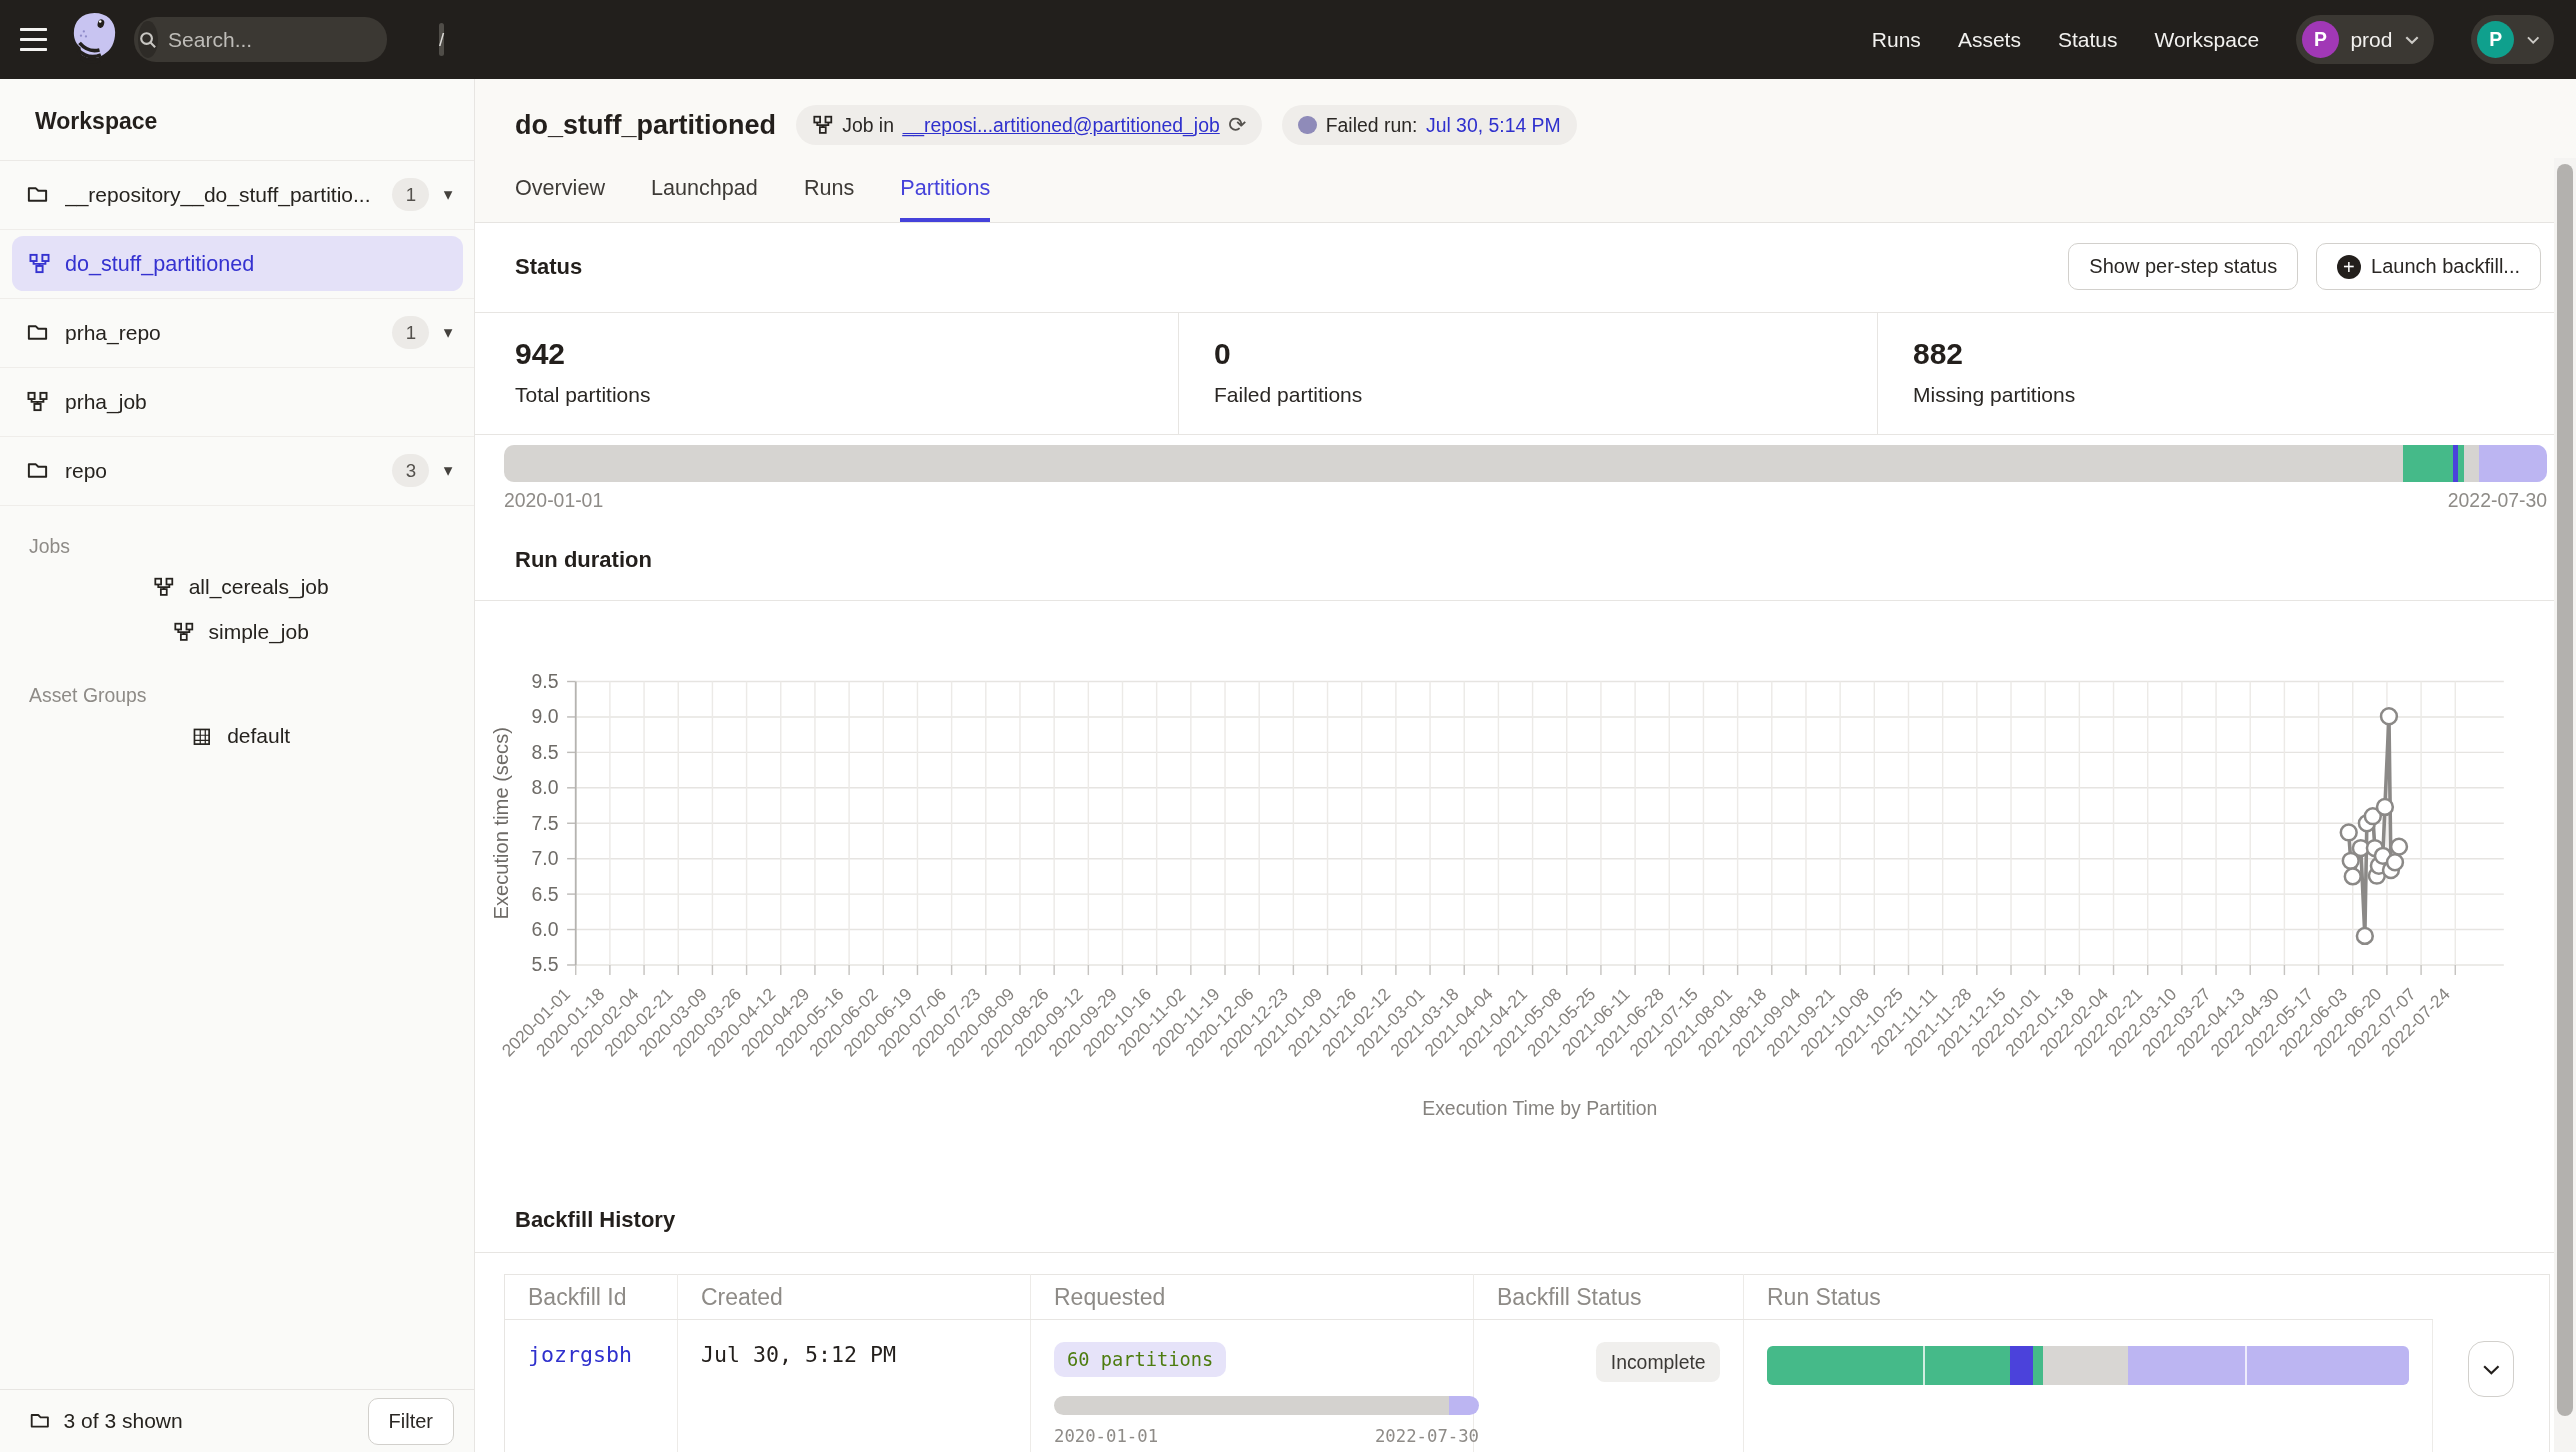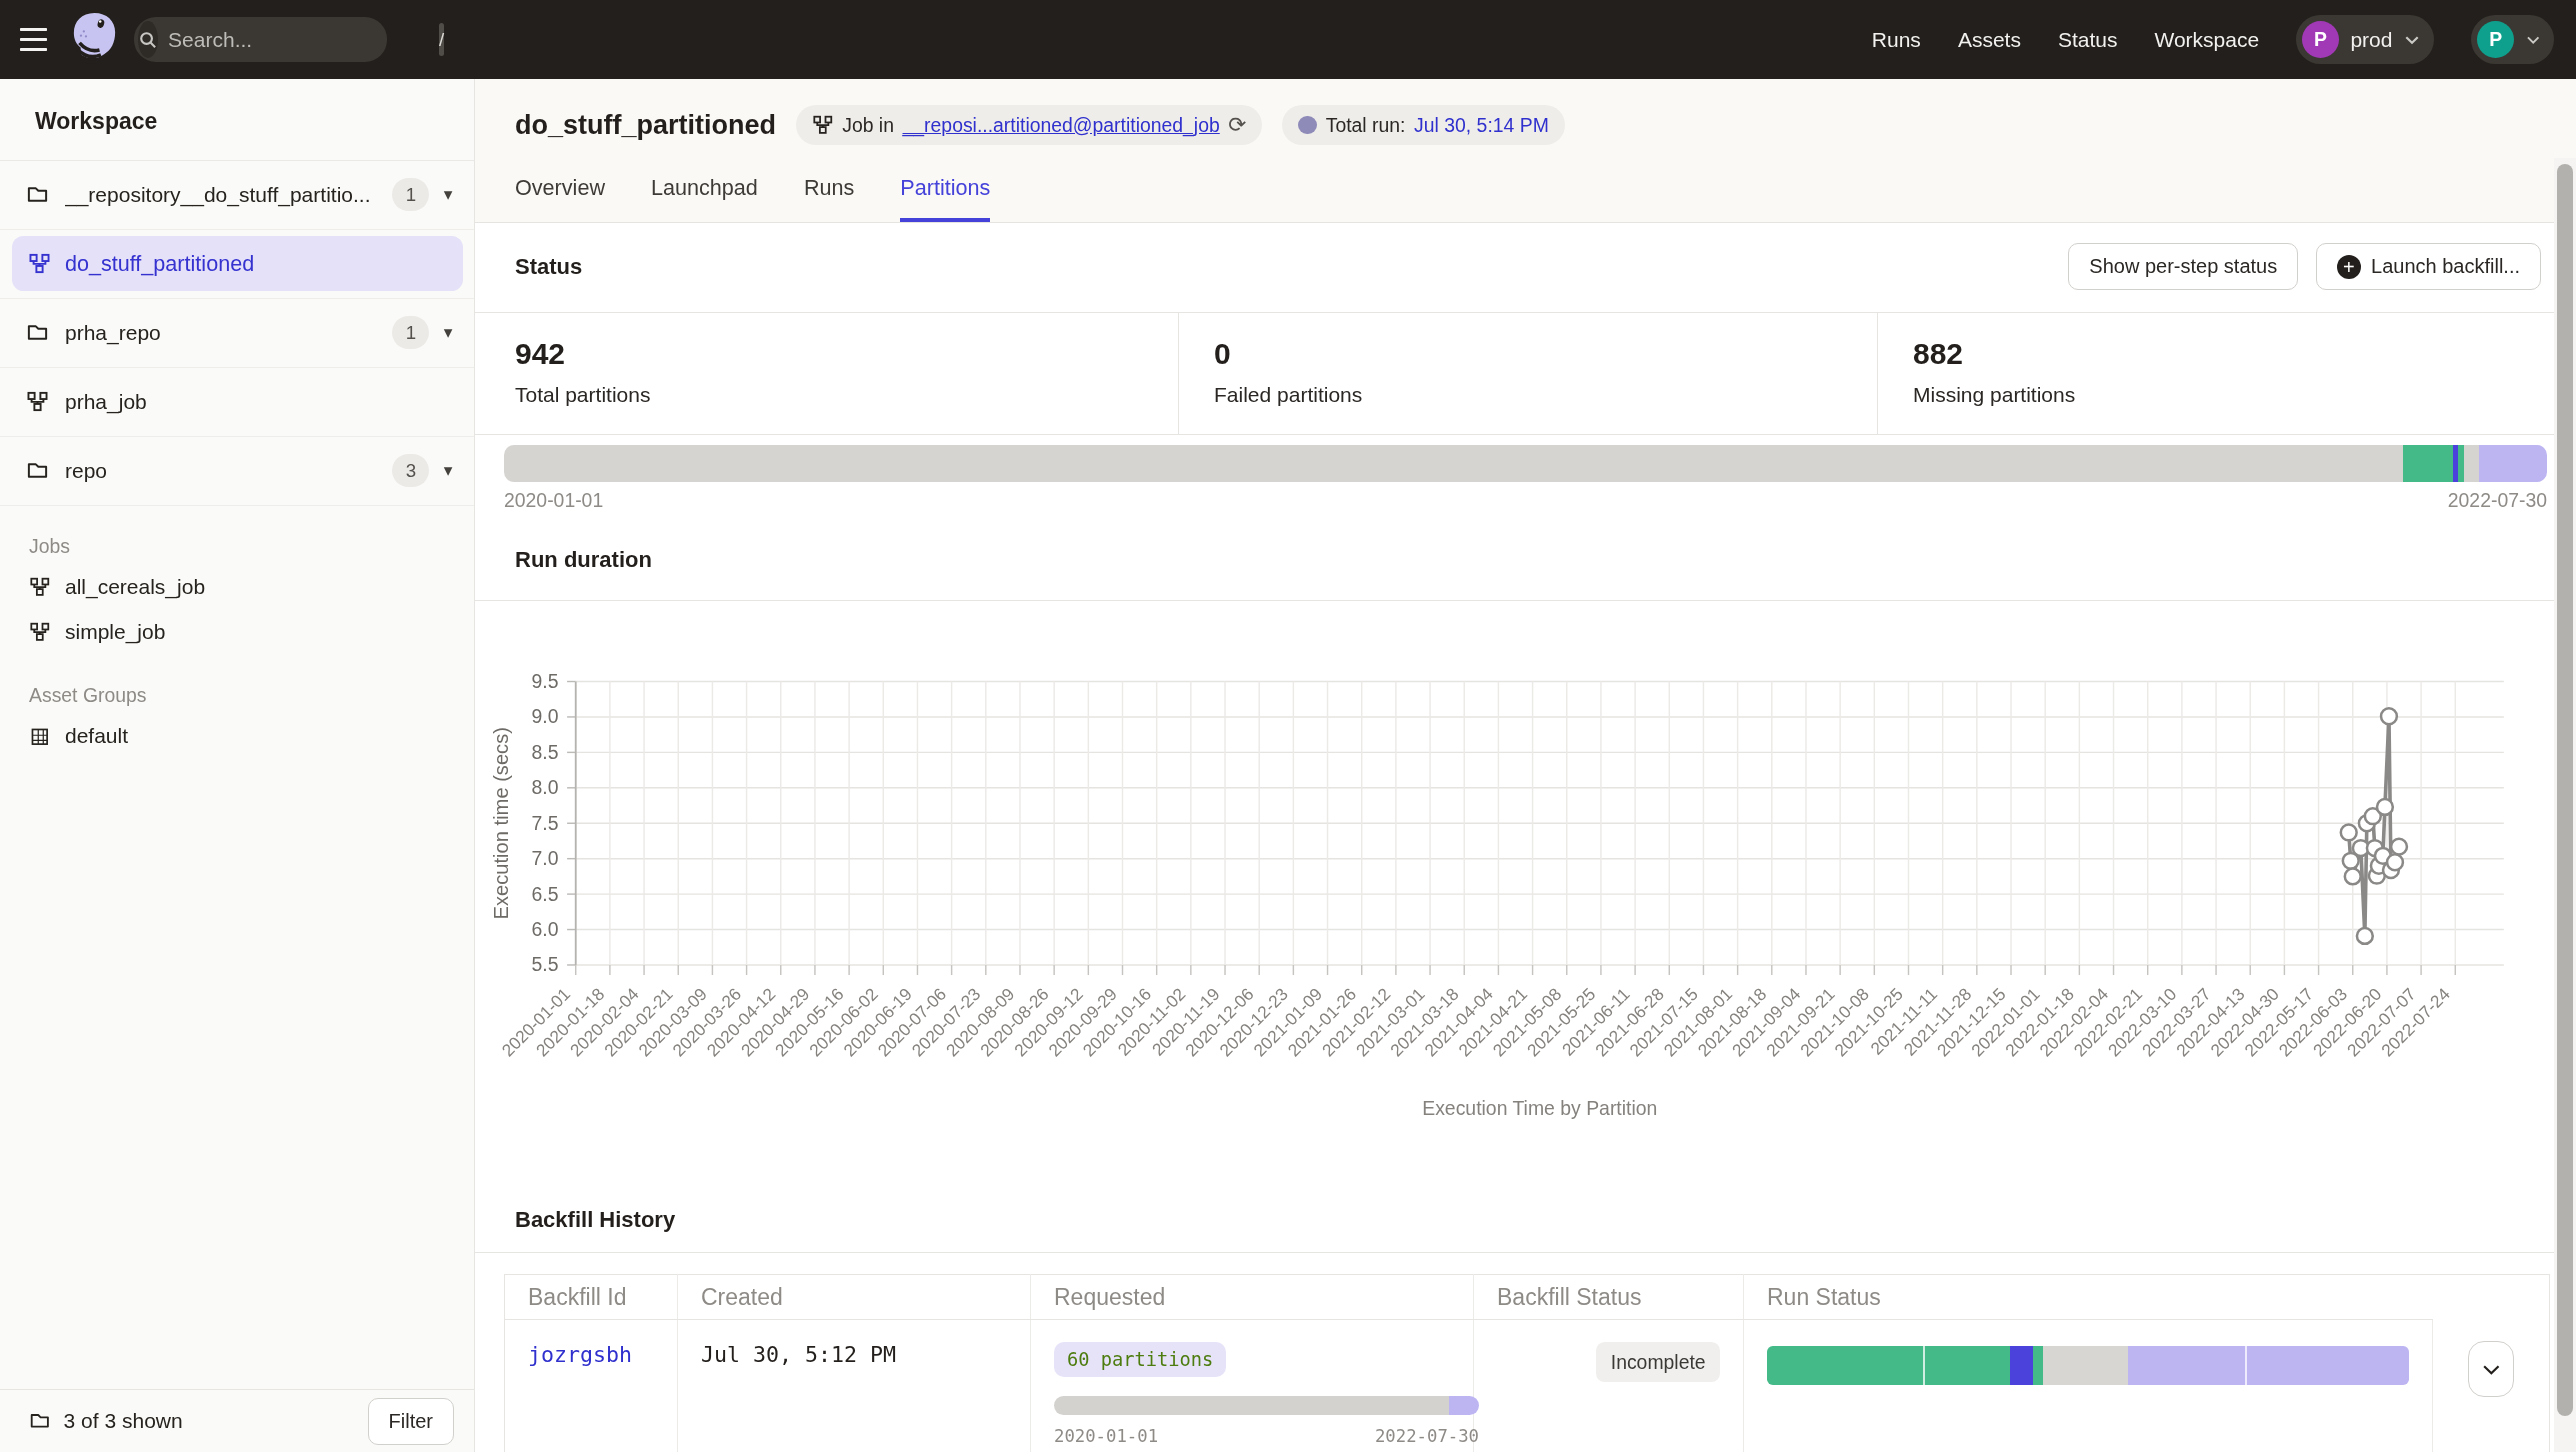--- a/index.html
+++ b/index.html
@@ -45,21 +45,21 @@
     text-overflow:ellipsis; flex:1; }
   .count-badge { min-width:37px; height:33px; border-radius:16.5px; background:#ECEAE7; color:#54514D;
     font-size:18.7px; display:flex; align-items:center; justify-content:center; padding:0 10px; margin-left:11.5px; }
   .caret { color:#44413D; font-size:17.3px; margin-left:14.4px; }
   .ws-row.sel { border-bottom:1.4px solid #EFEDEA; padding:0 11.5px; }
   .sel-pill { background:#E4E1F8; border-radius:11.5px; height:55px; width:100%; display:flex;
     align-items:center; padding:0 16px; }
   .sel-pill .ricon { color:#3532D0; margin-right:14.4px; width:23px; height:23px; display:flex; }
   .sel-pill .rlabel { color:#3532D0; font-size:21.6px; }
   .side-label { font-size:19.4px; color:#8E8B87; padding:29px 0 7.2px 29px; }
-  .mini-row { height:45px; display:flex; align-items:center; padding:0 21.6px 0 29px; cursor:pointer; }
+  .mini-row { height:45px; display:flex; align-items:center; padding:0 21.6px 0 29px; cursor:pointer;justify-content:center; }
   .mini-row .ricon { width:21.6px; height:21.6px; color:#26231F; margin-right:14.4px; display:flex; }
   .mini-row .rlabel { font-size:21px; color:#26231F; }
   .side-footer { position:absolute; bottom:0; left:0; right:0; height:63px; border-top:1.4px solid #E7E5E2;
     display:flex; align-items:center; padding:0 20px 0 29px; background:#FAFAF8; }
   .side-footer .ricon { width:21.6px; height:21.6px; color:#26231F; margin-right:13px; display:flex; }
   .side-footer .ftext { font-size:21px; color:#26231F; flex:1; }
   .btn { background:#fff; border:1.4px solid #D2D0CC; border-radius:10px; font-size:20px; color:#2A2724;
     padding:0 20px; height:47px; display:inline-flex; align-items:center; gap:10px; cursor:pointer;
     font-family:"Liberation Sans",sans-serif; }
 
@@ -303,21 +303,21 @@
                 <rect x="10.2" y="17" width="7.6" height="7.5"></rect>
                 <path d="M6.8 11v3.4h14.4V11M14 14.4V17"></path>
               </svg>
             </span>
           <span>Job in</span>
           <a class="link" style="text-decoration:underline;">__reposi...artitioned@partitioned_job</a>
           <span class="refresh">⟳</span>
         </span>
         <span class="tag">
           <span class="run-dot"></span>
-          <span>Total run:</span>
+          <span>Failed run:</span>
           <a class="link">Jul 30, 5:14 PM</a>
         </span>
       </div>
       <div class="tabs" id="tabs">
           <span class="tab">Overview</span>
           <span class="tab">Launchpad</span>
           <span class="tab">Runs</span>
           <span class="tab active">Partitions</span>
         </div>
     </div>

